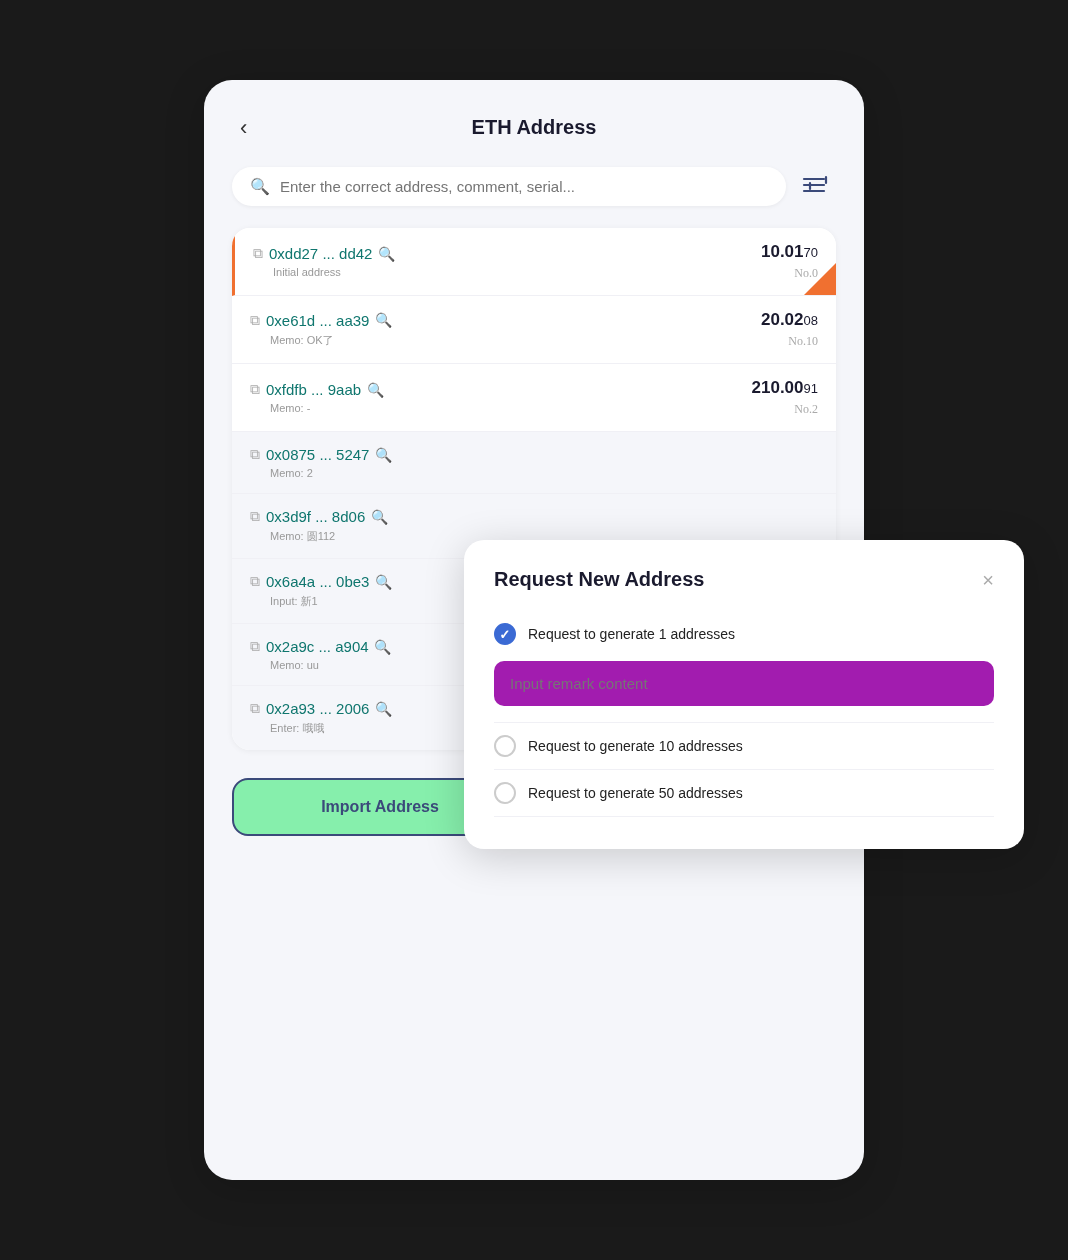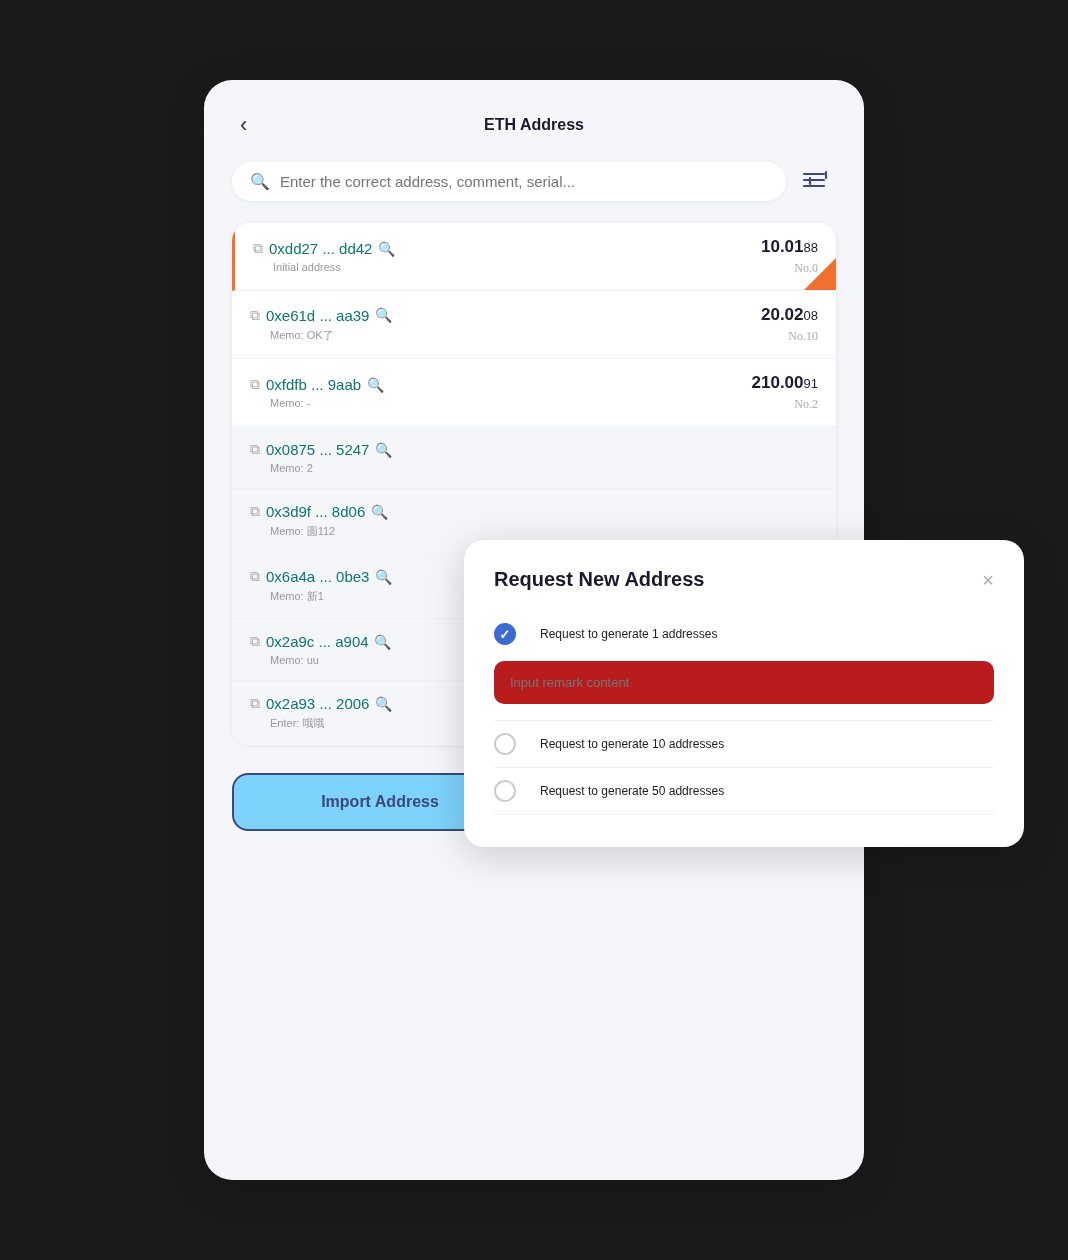--- a/index.html
+++ b/index.html
@@ -36,21 +36,21 @@
       left: 0;
       background: none;
       border: none;
       font-size: 22px;
       color: #333;
       cursor: pointer;
       padding: 4px 8px;
     }
 
     .page-title {
-      font-size: 16px;
+      font-size: 20px;
       font-weight: 600;
       color: #1a1a2e;
     }
 
     .search-bar {
       display: flex;
       align-items: center;
       gap: 10px;
       margin-bottom: 22px;
     }
@@ -193,21 +193,21 @@
       display: flex;
       gap: 16px;
       margin-top: 28px;
     }
 
     .btn-import {
       flex: 1;
       padding: 18px;
       border: 2px solid #3b4a7a;
       border-radius: 16px;
-      background: #7dd3fc;
+      background: #86efac;
       font-size: 16px;
       font-weight: 600;
       color: #3b4a7a;
       cursor: pointer;
     }
 
     .btn-request {
       flex: 1;
       padding: 18px;
       border: none;
@@ -253,23 +253,23 @@
       border: none;
       font-size: 20px;
       color: #aaa;
       cursor: pointer;
       line-height: 1;
     }
 
     .radio-option {
       display: flex;
       align-items: center;
-      gap: 24px;
+      gap: 12px;
       padding: 10px 0;
-      font-size: 12px;
+      font-size: 14px;
       color: #222;
       cursor: pointer;
     }
 
     .radio-circle {
       width: 22px;
       height: 22px;
       border-radius: 50%;
       border: 2px solid #ccc;
       display: flex;
@@ -285,25 +285,25 @@
 
     .radio-circle.checked::after {
       content: '✓';
       color: #fff;
       font-size: 13px;
       font-weight: 700;
     }
 
     .remark-input {
       width: 100%;
-      background: #b91c1c;
+      background: #a21caf;
       border: none;
       border-radius: 10px;
       padding: 14px 16px;
-      font-size: 13px;
+      font-size: 15px;
       color: #bbb;
       outline: none;
       margin: 6px 0 14px;
     }
 
     .divider {
       height: 1px;
       background: #f0f0f5;
       margin: 2px 0;
     }
@@ -339,21 +339,21 @@
     <div class="address-item active" style="border-left: 3px solid #f07030;">
       <div class="addr-left">
         <div class="addr-top">
           <span class="copy-icon">⧉</span>
           <span class="addr-text">0xdd27 ... dd42</span>
           <span class="search-small-icon">🔍</span>
         </div>
         <span class="addr-memo">Initial address</span>
       </div>
       <div class="addr-right">
-        <span class="addr-amount">10.01<span class="decimal">88</span></span>
+        <span class="addr-amount">10.01<span class="decimal">70</span></span>
         <span class="addr-num">No.0</span>
       </div>
       <div class="orange-corner"></div>
     </div>
 
     <div class="address-item">
       <div class="addr-left">
         <div class="addr-top">
           <span class="copy-icon">⧉</span>
           <span class="addr-text">0xe61d ... aa39</span>
@@ -406,21 +406,21 @@
       <div class="addr-right"></div>
     </div>
 
     <div class="address-item" style="background:#f5f6fa;">
       <div class="addr-left">
         <div class="addr-top">
           <span class="copy-icon">⧉</span>
           <span class="addr-text">0x6a4a ... 0be3</span>
           <span class="search-small-icon">🔍</span>
         </div>
-        <span class="addr-memo">Memo: 新1</span>
+        <span class="addr-memo">Input: 新1</span>
       </div>
       <div class="addr-right"></div>
     </div>
 
     <div class="address-item" style="background:#f5f6fa;">
       <div class="addr-left">
         <div class="addr-top">
           <span class="copy-icon">⧉</span>
           <span class="addr-text">0x2a9c ... a904</span>
           <span class="search-small-icon">🔍</span>

